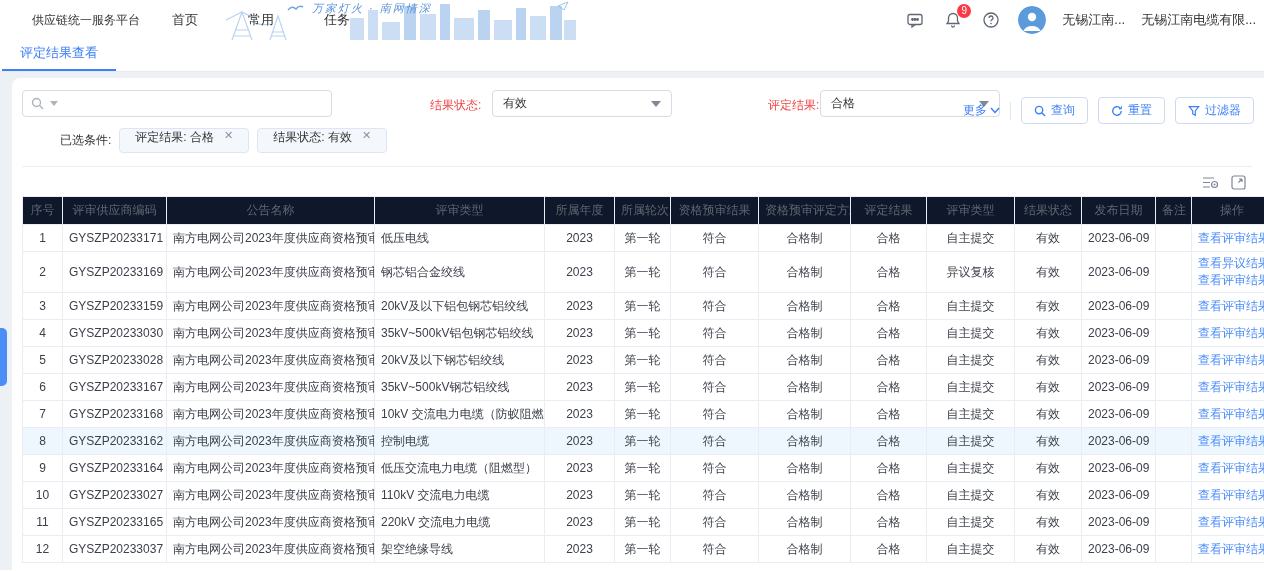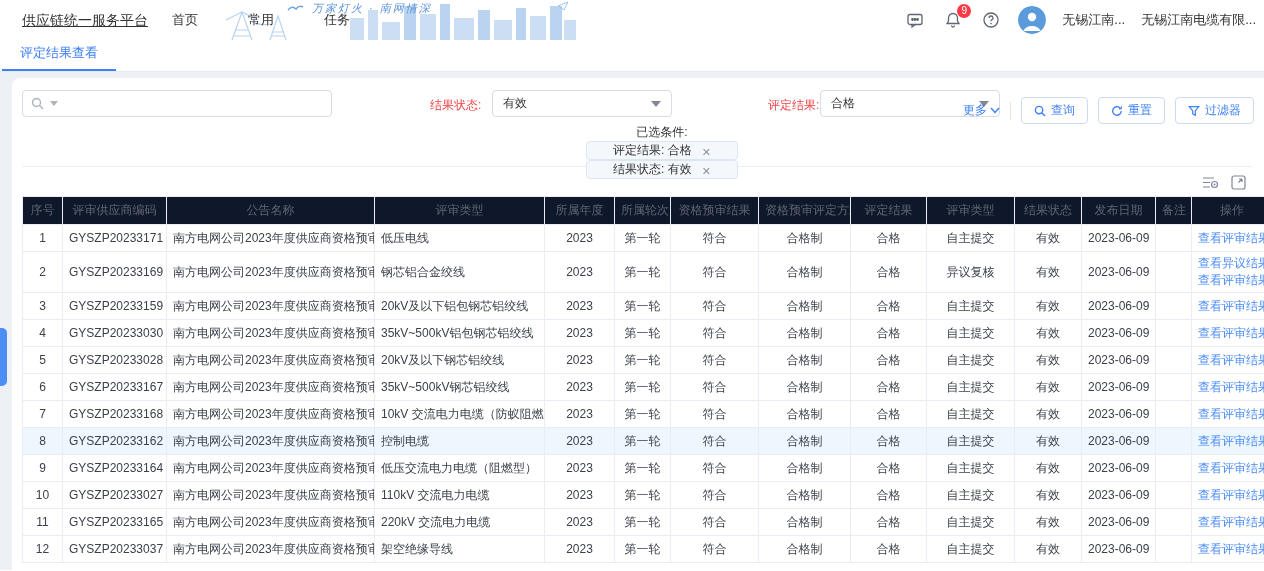--- a/index.html
+++ b/index.html
@@ -1,21 +1,21 @@
 <!DOCTYPE html>
 <html><head>
 <meta charset="utf-8">
 <style>
   * { margin:0; padding:0; box-sizing:border-box; }
   html,body { width:1264px; height:571px; overflow:hidden; background:#fff;
     font-family:"Liberation Sans","DejaVu Sans",sans-serif; color:#333; }
 
   
   .topbar { position:relative; height:40px; background:#fff; }
-  .app-title { position:absolute; left:22px; top:12px; font-size:14px; color:#333;text-decoration:underline; }
+  .app-title { position:absolute; left:32px; top:12px; font-size:12px; color:#333; }
   .topnav { position:absolute; left:166px; top:0; height:40px; display:flex; align-items:center; gap:38px; z-index:2; }
   .topnav .nav-item { font-size:13px; color:#333; cursor:pointer; padding:0 6px; }
   .deco { position:absolute; left:222px; top:0; width:355px; height:40px; z-index:1; pointer-events:none; }
   .top-right { position:absolute; right:8px; top:0; height:40px; display:flex; align-items:center; gap:16px; z-index:2; }
   .icon-btn { position:relative; width:22px; height:22px; display:flex; align-items:center; justify-content:center; cursor:pointer; }
   .badge { position:absolute; top:-5px; right:-7px; min-width:14px; height:14px; border-radius:7px;
     background:#fa3b47; color:#fff; font-size:10px; line-height:14px; text-align:center; padding:0 3px; }
   .avatar { width:28px; height:28px; border-radius:50%; overflow:hidden; background:#e8f1fb; }
   .user-name, .company-name { font-size:13px; color:#333; white-space:nowrap; cursor:pointer; }
 
@@ -45,24 +45,24 @@
     border-top:6px solid #7f8694; }
   .caret-small { width:0; height:0; border-left:4px solid transparent; border-right:4px solid transparent;
     border-top:5px solid #aeb4bd; }
   .filter-actions { position:absolute; right:10px; top:12px; height:41px; display:flex; align-items:center; gap:10px; }
   .more-link { font-size:12px; color:#3d7ff7; display:flex; align-items:center; gap:3px; cursor:pointer; }
   .v-divider { width:1px; height:18px; background:#e2e5ea; }
   .btn { height:27px; display:flex; align-items:center; gap:5px; padding:0 12px; border:1px solid #cfd9ef;
     border-radius:4px; background:#fff; color:#3d7ff7; font-size:12px; cursor:pointer; font-family:inherit; }
 
   
-  .tags-row { position:relative; height:32px; display:flex; align-items:center; padding-left:48px; gap:0;flex-direction:column; }
+  .tags-row { position:relative; height:32px; display:flex; align-items:center; padding-left:48px; gap:8px; }
   .tags-label { font-size:12px; color:#333; }
-  .tag { display:flex; align-items:flex-end; gap:10px; background:#f4f8fd; border:1px solid #dbe6f5;
-    border-radius:4px; height:25px; padding:0 26px; font-size:12px; color:#333; }
+  .tag { display:flex; align-items:flex-start; gap:10px; background:#f4f8fd; border:1px solid #dbe6f5;
+    border-radius:4px; height:25px; padding:0 15px; font-size:12px; color:#333; }
   .tag .close-x { color:#8a919c; font-size:11px; cursor:pointer; }
   .section-divider { margin:10px 12px 0 10px; border-top:1px solid #ebeef3; }
 
   
   .table-tools { display:flex; justify-content:flex-end; align-items:center; gap:12px; padding:8px 18px 4px 0; }
   .tool-icon { cursor:pointer; display:flex; }
 
   
   .table-wrap { padding:2px 14px 0 10px; }
   table { border-collapse:collapse; table-layout:fixed; width:1220px; font-size:12px; }

